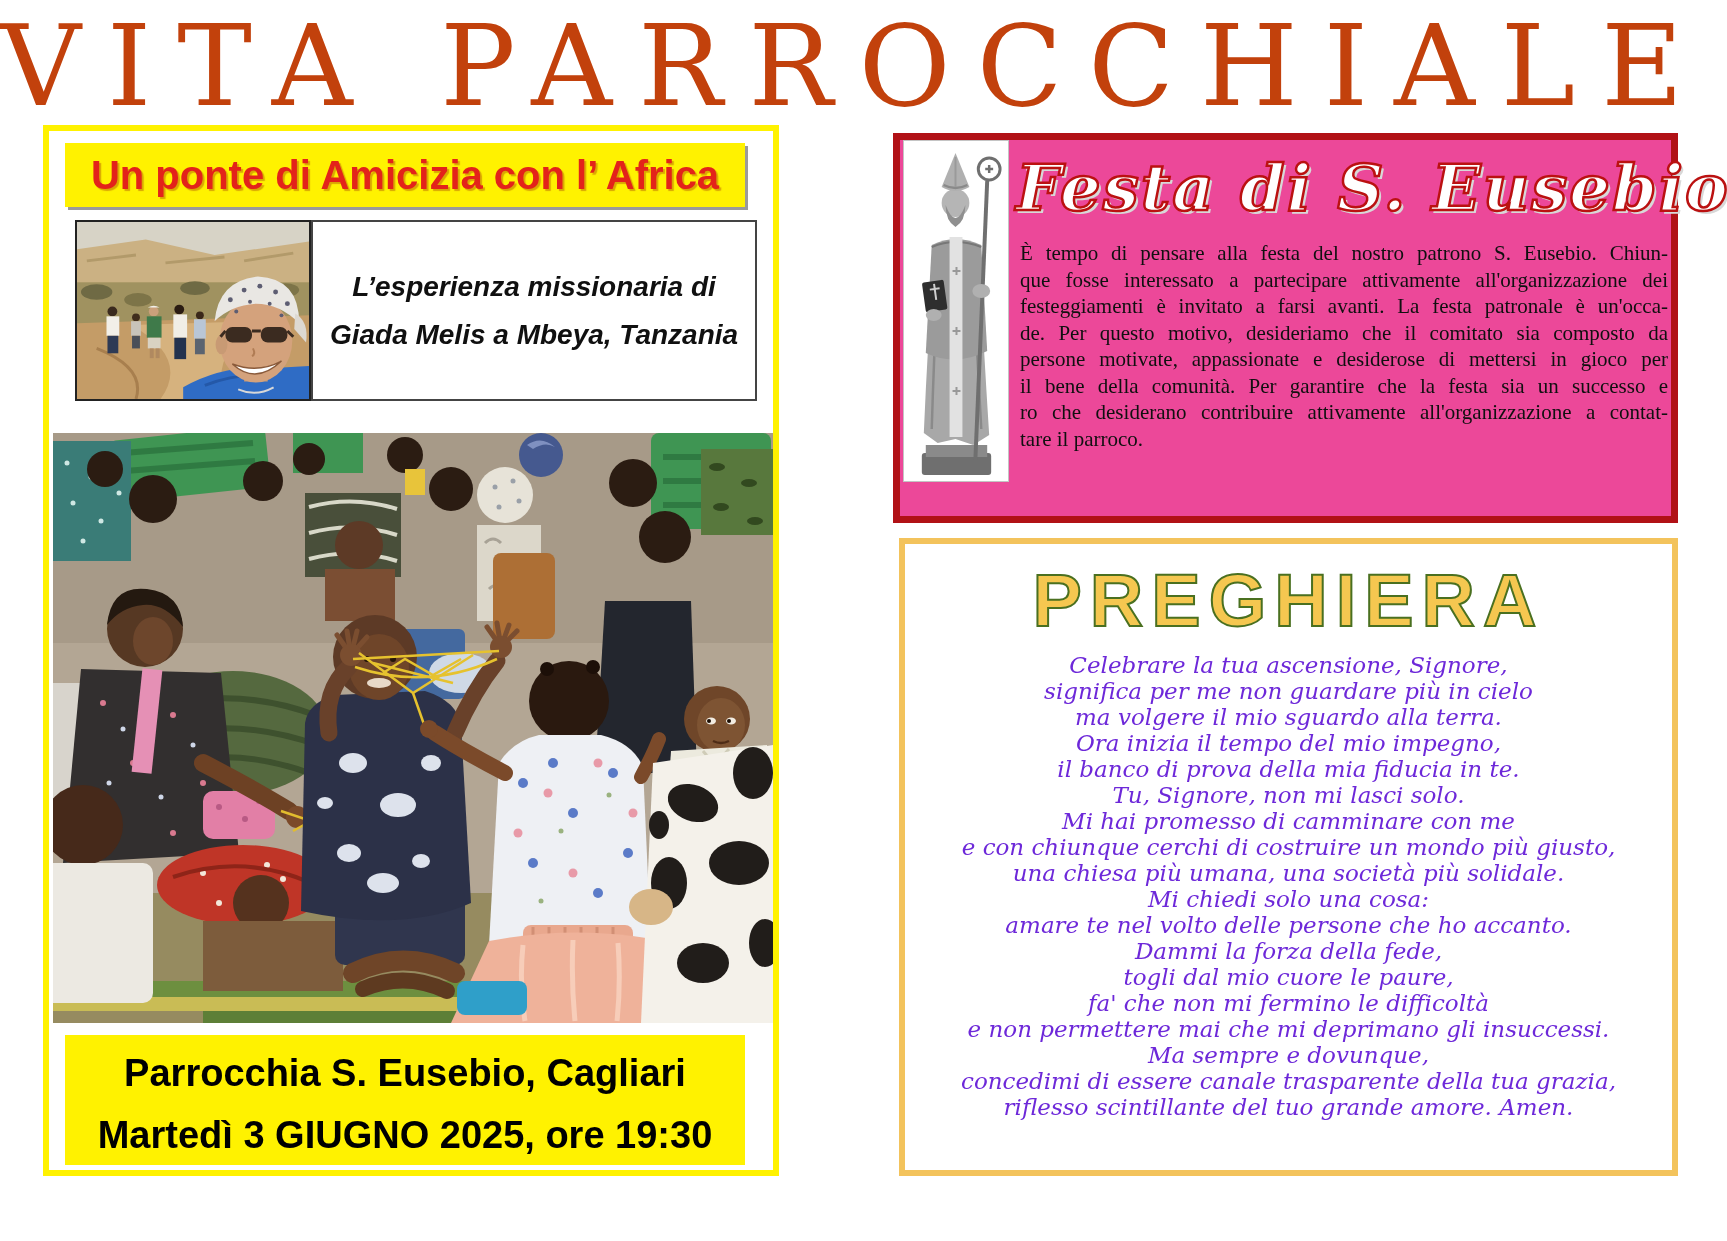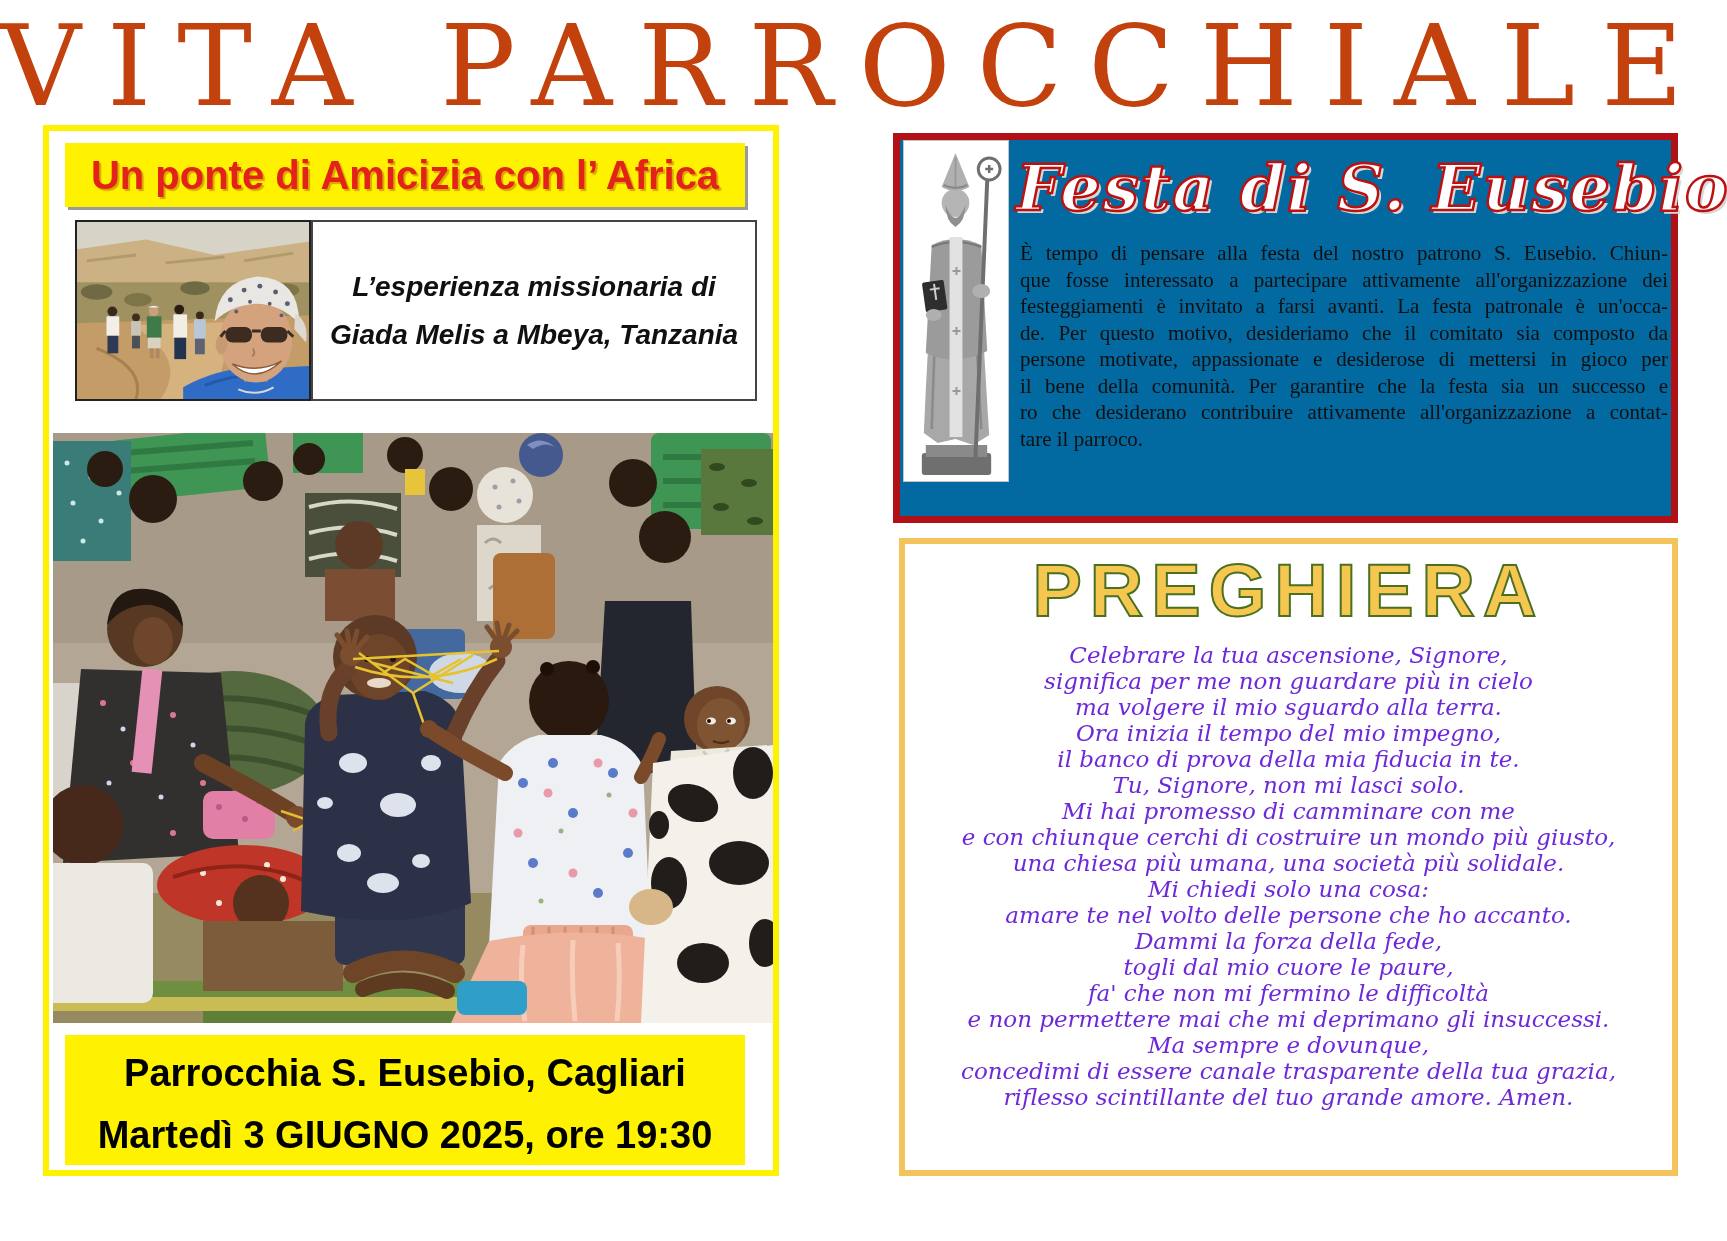--- a/index.html
+++ b/index.html
@@ -49,21 +49,21 @@
   .banner-bottom {
     position: absolute; left: 16px; top: 904px; width: 680px; height: 130px;
     background: #fff200; color: #000; font-weight: bold; font-size: 38px;
     text-align: center; padding-top: 16px;
   }
   .banner-bottom .bline { line-height: 44px; white-space: nowrap; }
   .banner-bottom .bline + .bline { margin-top: 18px; }
   
   .festa-box {
     position: absolute; left: 893px; top: 133px; width: 785px; height: 390px;
-    border: 7px solid #b11116; background: #0369a1;
+    border: 7px solid #b11116; background: #ec4899;
   }
   .statue {
     position: absolute; left: 3px; top: 0; width: 106px; height: 342px;
     border: 1px solid #c4c4c4; background: #fff;
   }
   .statue svg { display: block; width: 100%; height: 100%; }
   .festa-title {
     position: absolute; left: 116px; top: 0; width: 652px; height: 96px;
     font-family: "DejaVu Serif", serif; font-style: italic; font-weight: bold;
     font-size: 64px; line-height: 96px; letter-spacing: 2px;
@@ -77,21 +77,21 @@
     line-height: 26.5px; color: #101010;
   }
   .festa-body div { text-align: justify; text-align-last: justify; }
   .festa-body div:last-child { text-align-last: left; }
   
   .preghiera-box {
     position: absolute; left: 899px; top: 538px; width: 779px; height: 638px;
     border: 6px solid #f3c35c; background: #fff;
   }
   .preghiera-title {
-    margin-top: 8px; text-align: center; line-height: 1.05;
+    margin-top: 18px; text-align: center; line-height: 1.05;
     font-family: "Liberation Sans", sans-serif; font-weight: bold;
     font-size: 74px; letter-spacing: 8px;
     color: #f5c750; -webkit-text-stroke: 2px #4a7020;
   }
   .prayer {
     margin-top: 12px; text-align: center;
     font-family: "DejaVu Serif", serif; font-style: italic;
     font-size: 23px; line-height: 26px; color: #6d28d9;
   }
 </style>

